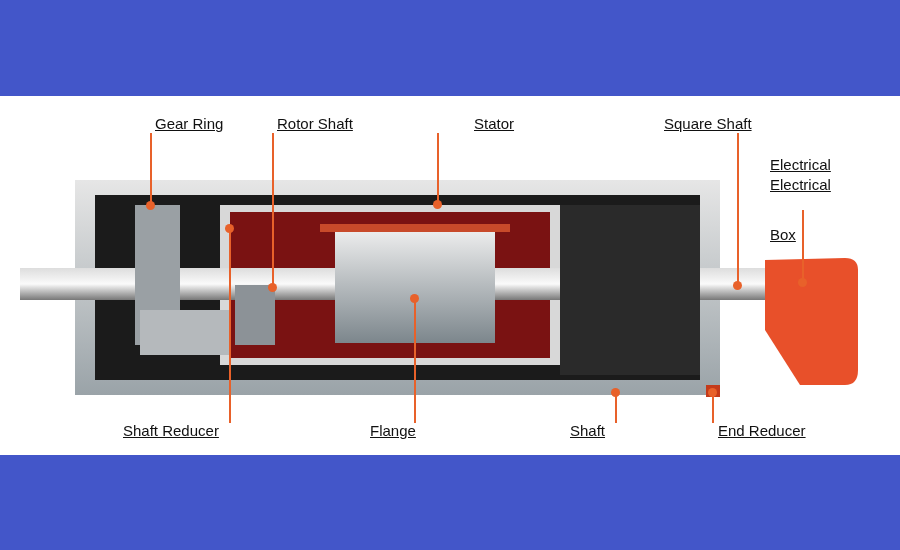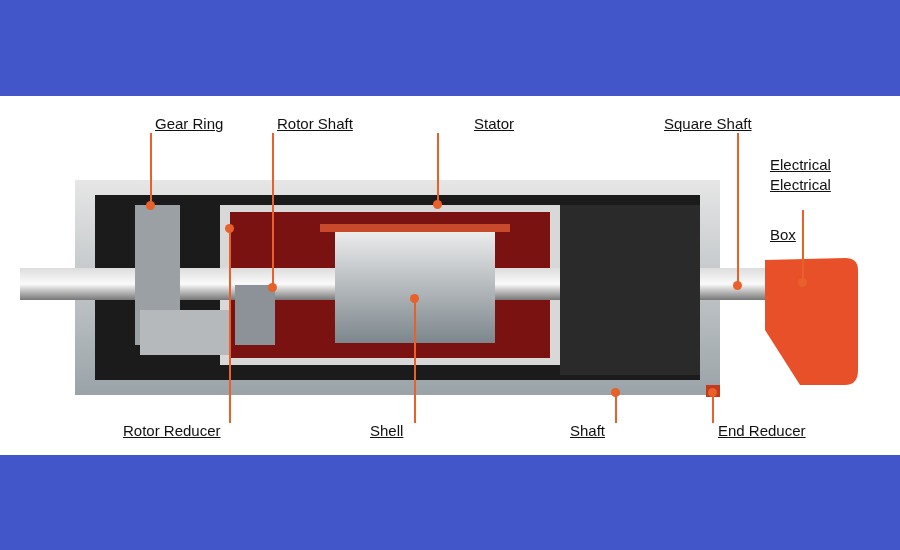--- a/index.html
+++ b/index.html
@@ -76,16 +76,16 @@
 <div class="leader" style="left:712px;top:392px;height:31px;"></div>
 <div class="dot" style="left:708px;top:388px;"></div>
 
 <div class="label" style="left:155px;top:114px;">Gear Ring</div>
 <div class="label" style="left:277px;top:114px;">Rotor Shaft</div>
 <div class="label" style="left:442px;top:114px;margin-left:32px;">Stator</div>
 <div class="label" style="left:664px;top:114px;">Square Shaft</div>
 <div class="label" style="left:770px;top:155px;">Electrical</div>
 <div class="label" style="left:770px;top:175px;">Electrical</div>
 <div class="label" style="left:770px;top:195px;margin-top:30px;">Box</div>
-<div class="label" style="left:123px;top:421px;">Rotor Reducer</div>
-<div class="label" style="left:370px;top:421px;">Shell</div>
+<div class="label" style="left:123px;top:421px;">Shaft Reducer</div>
+<div class="label" style="left:370px;top:421px;">Flange</div>
 <div class="label" style="left:570px;top:421px;">Shaft</div>
 <div class="label" style="left:718px;top:421px;">End Reducer</div>
 
 </body></html>

